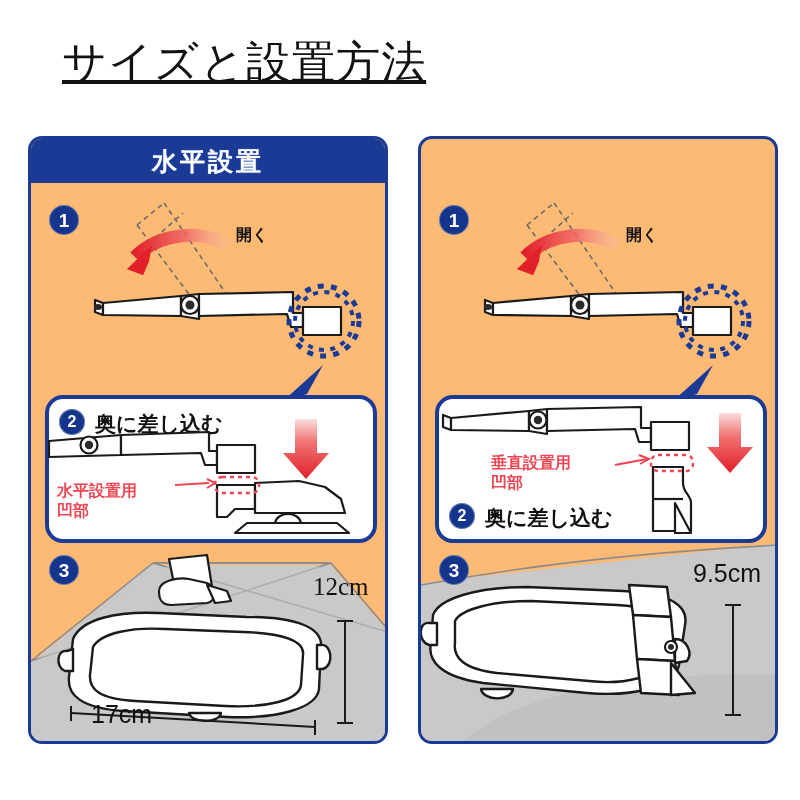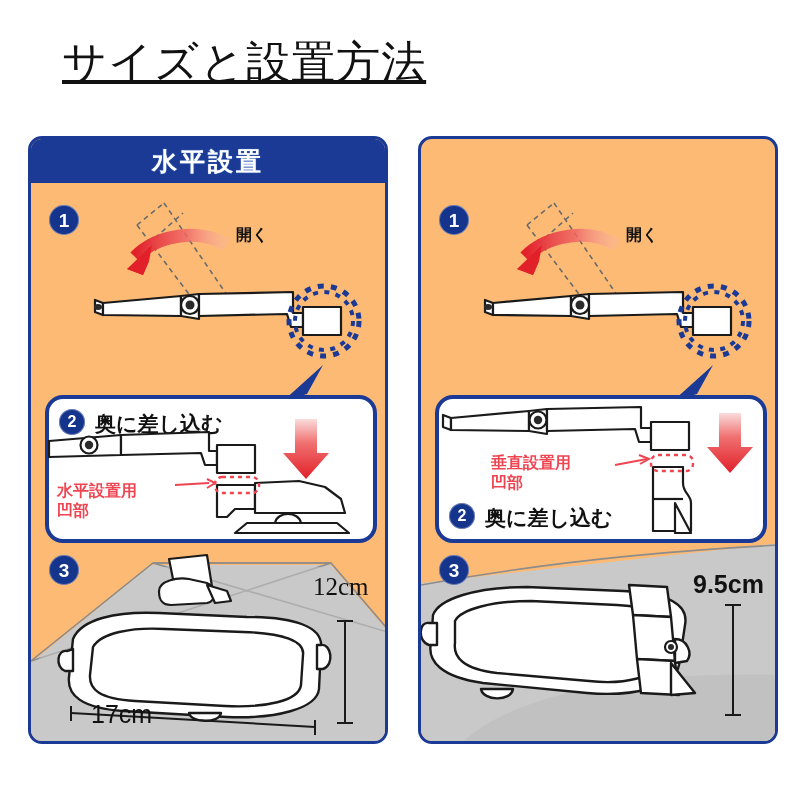--- a/index.html
+++ b/index.html
@@ -420,17 +420,17 @@
       <div class="step-badge" style="left:18px; top:12px;">3</div>
 
       <svg class="svg-abs" width="360" height="201" viewBox="0 0 360 201">
         <g stroke="#1a1a1a" stroke-width="2" fill="none">
           <path d="M312,62 L312,172"></path>
           <path d="M304,62 L320,62"></path>
           <path d="M304,172 L320,172"></path>
         </g>
       </svg>
 
-      <div class="dim-label" style="left:272px; top:27px;font-weight:bold;">9.5cm</div>
+      <div class="dim-label" style="left:272px; top:16px;">9.5cm</div>
     </div>
 
   </div>
 </div>
 
 </body></html>

